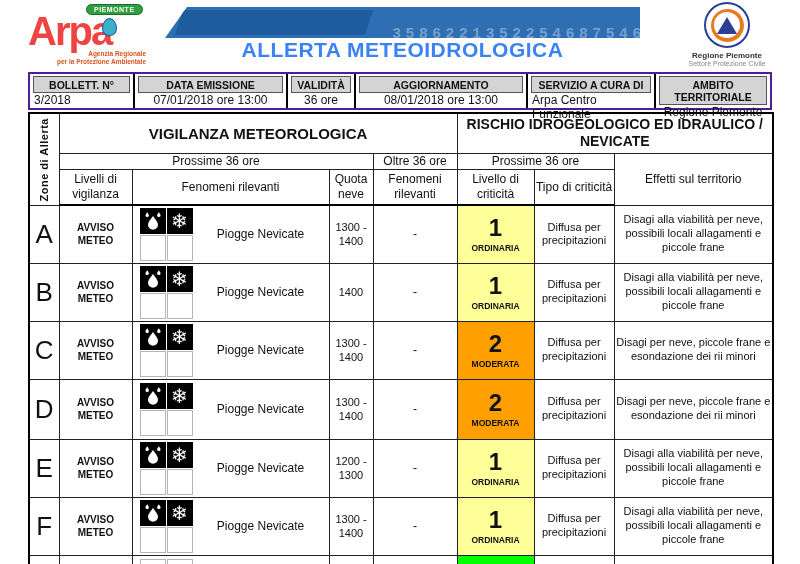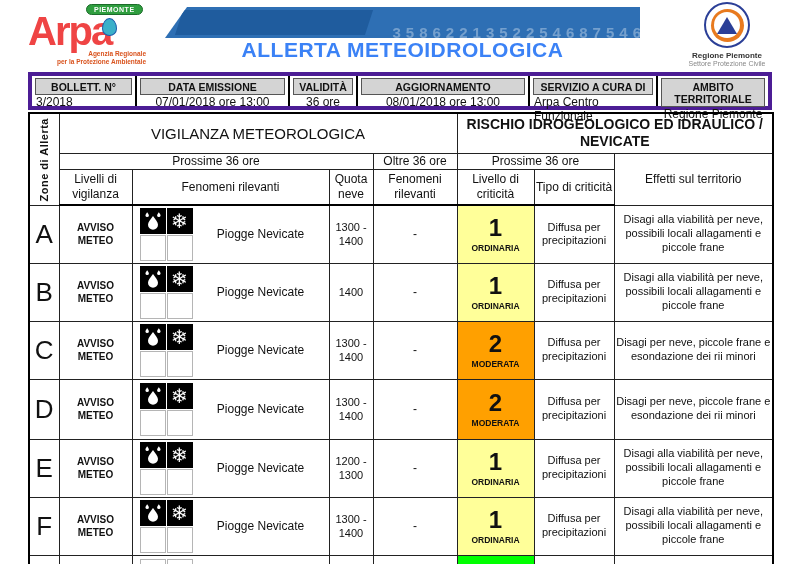--- a/index.html
+++ b/index.html
@@ -37,39 +37,39 @@
   .pc-ring{width:33px;height:33px;border-radius:50%;background:#e87a1e;
         display:flex;align-items:center;justify-content:center;}
   .pc-inner{width:26px;height:26px;border-radius:50%;background:#fff;
         display:flex;align-items:flex-end;justify-content:center;}
   .pc-tri{width:0;height:0;border-left:10px solid transparent;border-right:10px solid transparent;
         border-bottom:17px solid #2b3f97;margin-bottom:4px;}
   .pc-t1{font-size:8px;font-weight:bold;color:#333;margin-top:3px;}
   .pc-t2{font-size:7px;color:#888;}
 
   
-  .infobar{position:absolute;left:28px;top:72px;width:744px;height:38px;border:4px solid #4c1d95;
+  .infobar{position:absolute;left:28px;top:72px;width:744px;height:38px;border:2px solid #4c1d95;
         box-sizing:border-box;display:flex;background:#fff;}
   .ib-cell{display:flex;flex-direction:column;border-right:2px solid #000;box-sizing:border-box;}
   .ib-cell:last-child{border-right:none;}
   .ib-label{margin:2px 3px 0 3px;background:#d4d4d4;border:1px solid #555;font-size:10.5px;
         font-weight:bold;text-align:center;padding:2px 0 1px 0;}
   .ib-value{flex:1;display:flex;align-items:center;justify-content:center;font-size:12px;padding:0 4px 1px 4px;}
   .ib-value.left{justify-content:flex-start;}
 
   
   table.main{position:absolute;left:28px;top:112px;width:744px;border-collapse:collapse;
         table-layout:fixed;border:2px solid #000;}
   table.main td{border:1px solid #222;vertical-align:middle;text-align:center;
         padding:0;box-sizing:border-box;overflow:hidden;}
   td.sep{border-left:2px solid #000;}
   tr.h3row td{border-bottom:2px solid #000;}
   .zone-vert{writing-mode:vertical-rl;transform:rotate(180deg);font-weight:bold;font-size:11px;
         letter-spacing:.5px;margin:0 auto;}
-  .g-title{font-weight:normal;font-size:15px;}
+  .g-title{font-weight:bold;font-size:15px;}
   .g-title2{font-weight:bold;font-size:14px;line-height:1.25;padding:0 6px;}
   .sub{font-size:12px;}
   .collab{font-size:12px;line-height:1.2;}
   .c-letter{font-size:26px;}
   .c-vig{font-size:10px;font-weight:bold;line-height:1.35;padding:0 10px;}
   .fen-wrap{display:flex;align-items:center;height:100%;}
   .iconblock{display:grid;grid-template-columns:26px 26px;gap:1px;margin-left:7px;}
   .wicon{width:26px;height:26px;display:flex;align-items:center;justify-content:center;box-sizing:border-box;}
   .wicon.black{background:#000;color:#fff;}
   .wicon.snowbx{font-family:"DejaVu Sans",sans-serif;font-size:20px;line-height:1;}

